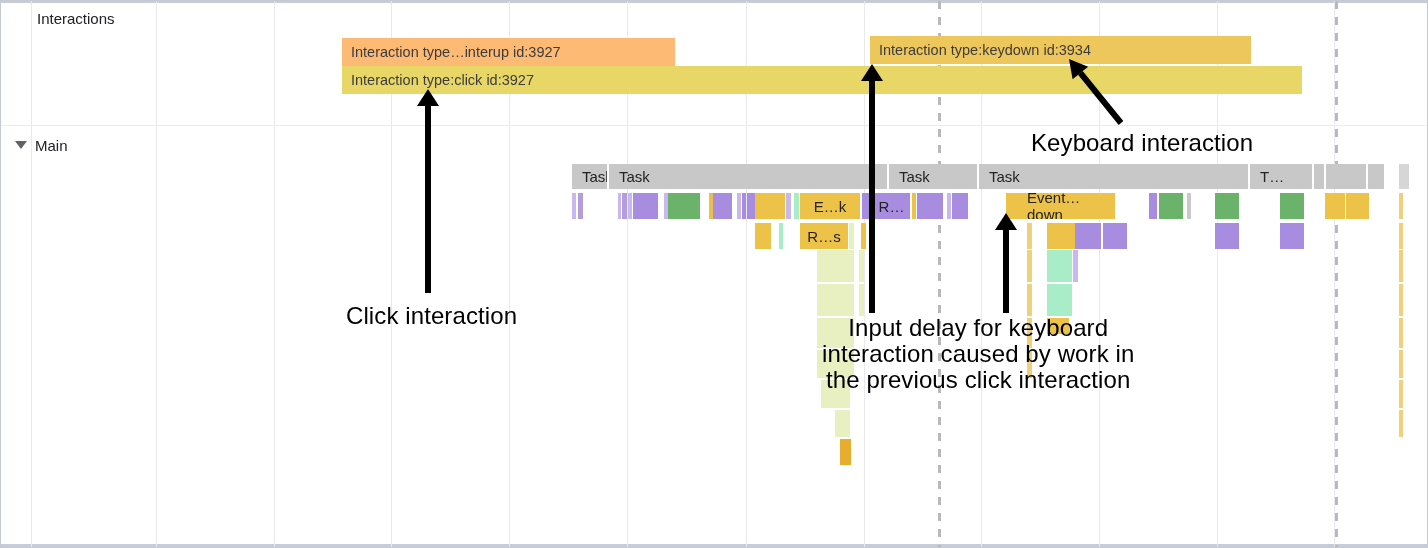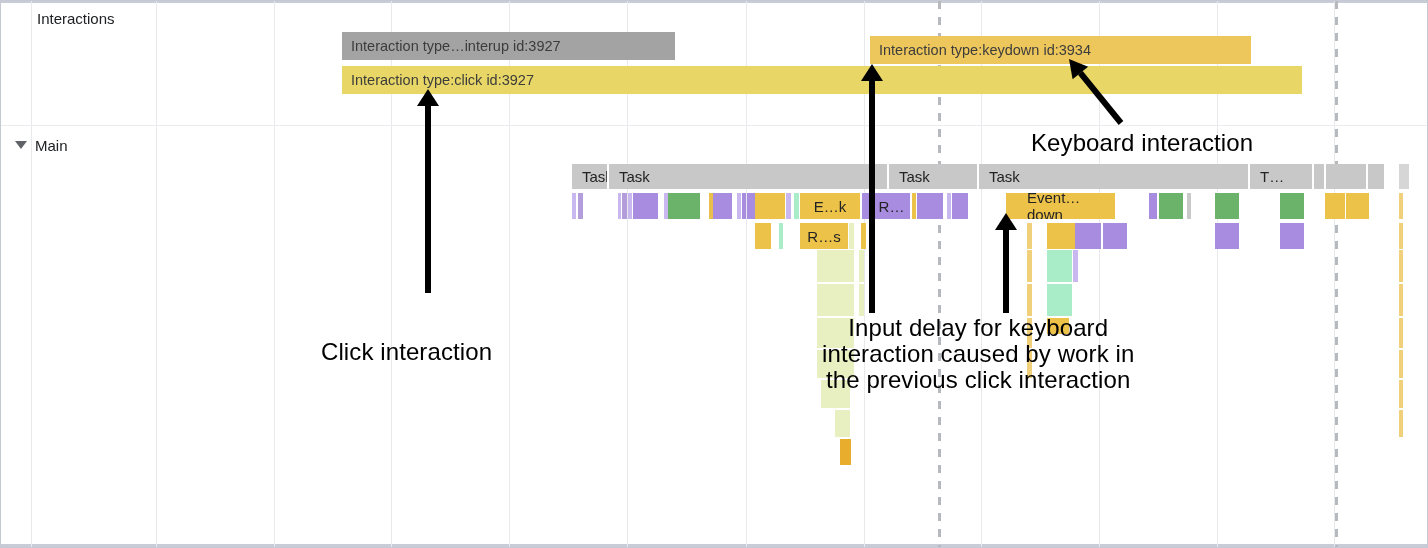--- a/index.html
+++ b/index.html
@@ -86,21 +86,21 @@
       <div class="dashline" style="left: 937px;"></div>
       <div class="dashline" style="left: 1334px;"></div>
     </div>
 
   <div class="tracklabel" style="left:36px; top:9px;">Interactions</div>
 
   <div class="triangle" style="left:14px; top:140px;"></div>
   <div class="tracklabel" style="left:34px; top:136px;">Main</div>
 
   <div id="interactionlayer">
-      <div class="ibar" style="left: 341px; top: 31px; width: 333px; height: 28px; background: #a3a3a3;">Interaction type…interup id:3927</div>
+      <div class="ibar" style="left: 341px; top: 37px; width: 333px; height: 28px; background: #fdba74;">Interaction type…interup id:3927</div>
       <div class="ibar" style="left: 341px; top: 65px; width: 960px; height: 28px; background: rgb(232, 215, 102);">Interaction type:click id:3927</div>
       <div class="ibar" style="left: 869px; top: 35px; width: 381px; height: 28px; background: rgb(238, 199, 92);">Interaction type:keydown id:3934</div>
     </div>
   <div id="mainlayer">
       <div class="fbar taskbar" style="left: 571px; top: 163px; width: 35px; height: 25px; background: rgb(200, 200, 200);">Task</div>
       <div class="fbar taskbar" style="left: 608px; top: 163px; width: 278px; height: 25px; background: rgb(200, 200, 200);">Task</div>
       <div class="fbar taskbar" style="left: 888px; top: 163px; width: 88px; height: 25px; background: rgb(200, 200, 200);">Task</div>
       <div class="fbar taskbar" style="left: 978px; top: 163px; width: 269px; height: 25px; background: rgb(200, 200, 200);">Task</div>
       <div class="fbar taskbar" style="left: 1249px; top: 163px; width: 62px; height: 25px; background: rgb(200, 200, 200);">T…</div>
       <div class="fbar taskbar" style="left: 1313px; top: 163px; width: 10px; height: 25px; background: rgb(200, 200, 200);"></div>
@@ -180,20 +180,20 @@
       <div class="arrow-shaft" style="left: 424px; top: 102px; width: 6px; height: 190px;"></div>
       <div class="arrow-head" style="left: 416px; top: 88px;"></div>
       <div class="arrow-shaft" style="left: 868px; top: 77px; width: 6px; height: 235px;"></div>
       <div class="arrow-head" style="left: 860px; top: 63px;"></div>
       <div class="arrow-shaft" style="left: 1002px; top: 226px; width: 6px; height: 86px;"></div>
       <div class="arrow-head" style="left: 994px; top: 212px;"></div>
       <svg width="84" height="96" class="diag-arrow" style="left: 1052px; top: 42px; position: absolute;">
         <line x1="68" y1="80" x2="27.350667251700383" y2="29.97005200209278" stroke="#000" stroke-width="6"></line>
         <polygon points="16,16 35.11180725286304,23.66412575114812 19.589527250537728,36.27597825303744" fill="#000"></polygon>
       </svg>
-      <div class="anno" style="left: 320px; top: 302px; margin-top: 36px;">Click interaction</div>
+      <div class="anno" style="left: 345px; top: 302px;">Click interaction</div>
       <div class="anno" style="left: 1030px; top: 129px;">Keyboard interaction</div>
       <div class="anno ctr" style="left: 781px; top: 314px; margin-left: 40px;">Input delay for keyboard
 interaction caused by work in
 the previous click interaction</div>
     </div>
 
 </div>
 
 </body></html>

